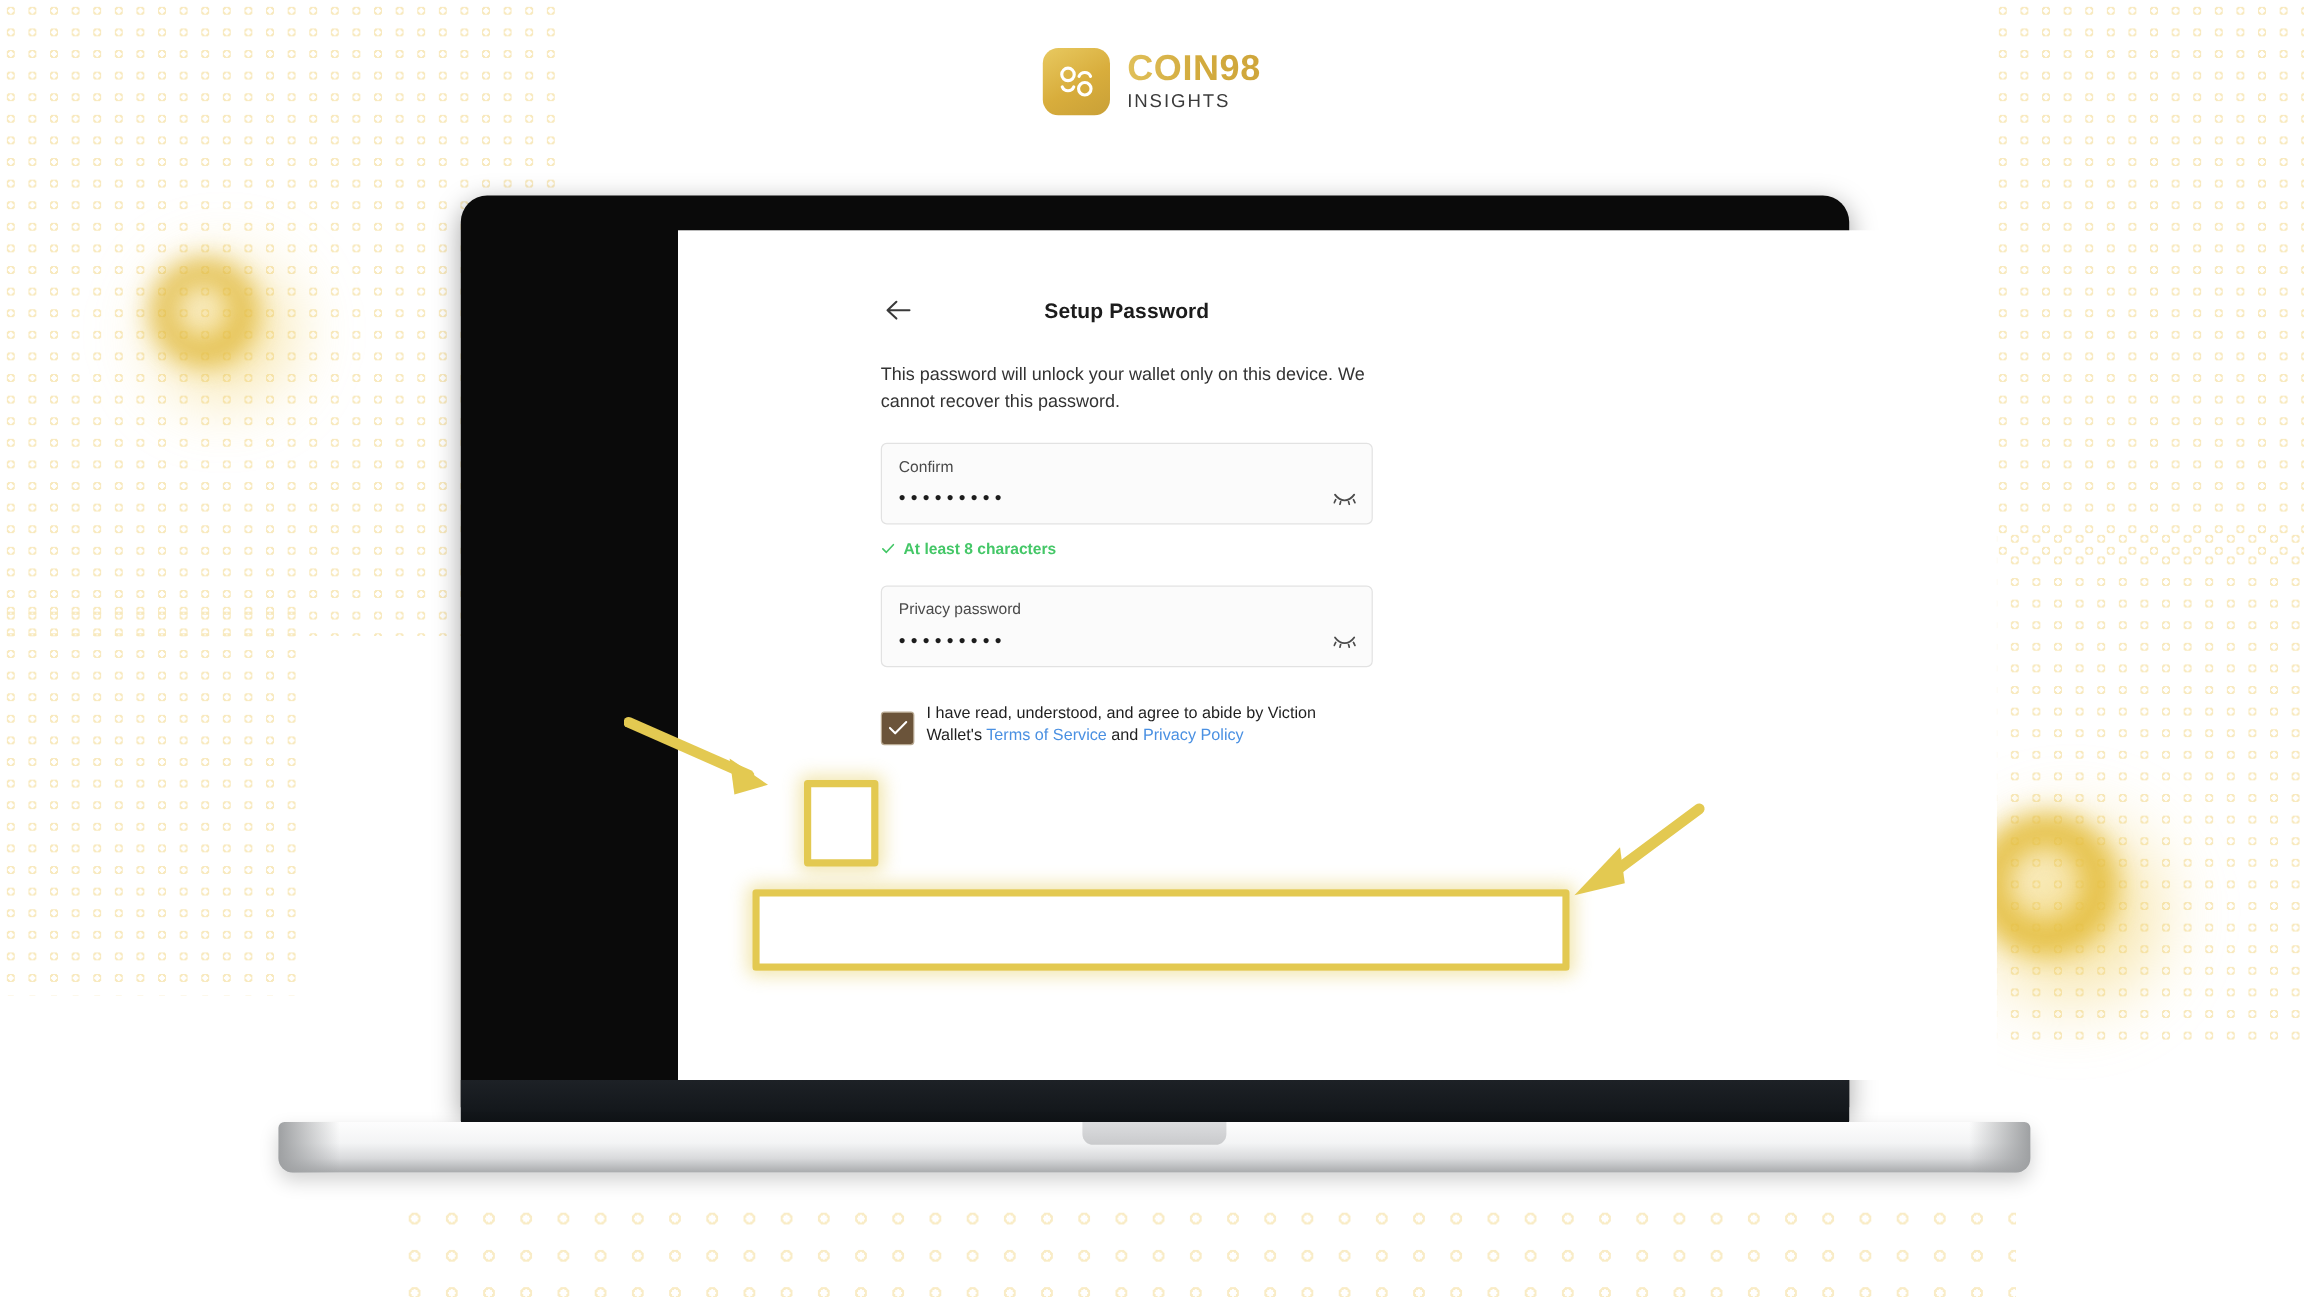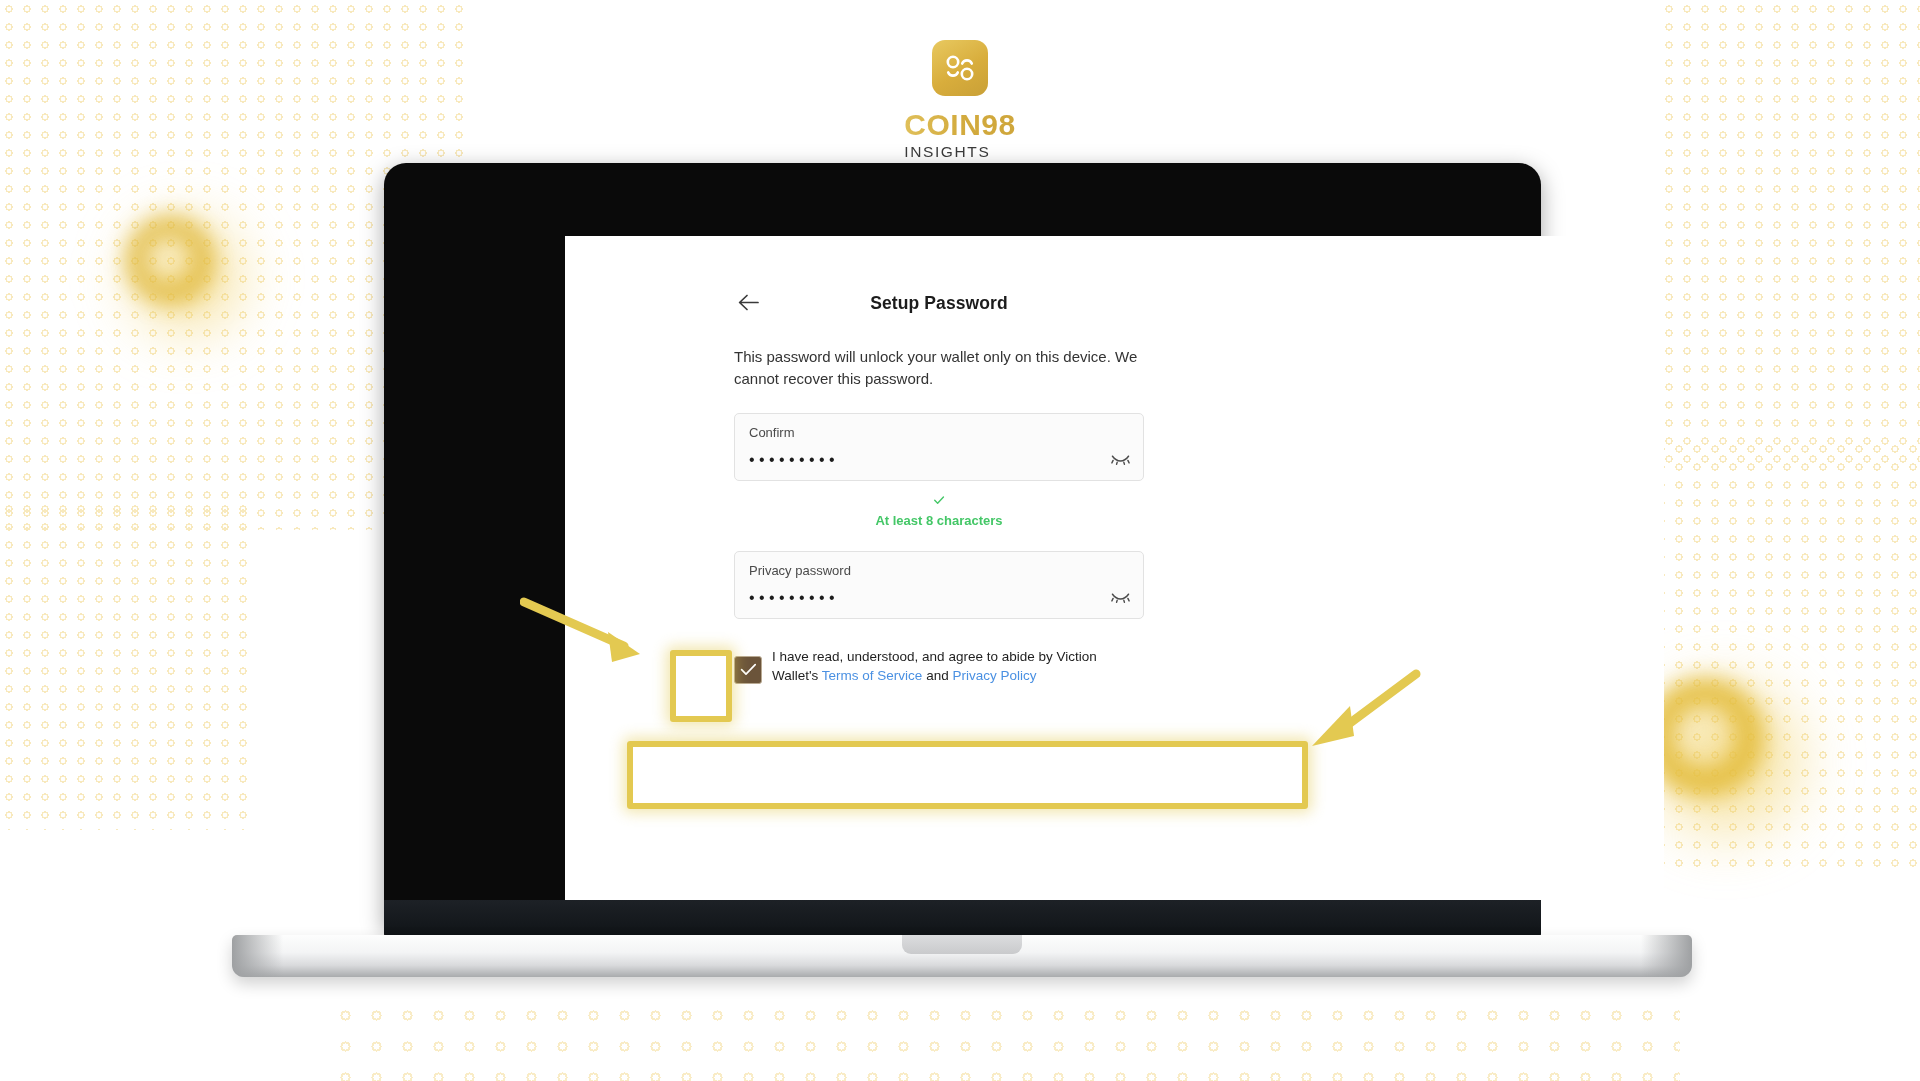--- a/index.html
+++ b/index.html
@@ -79,21 +79,20 @@
   }
 
   
   #logo-block {
     position: absolute;
     left: 0; right: 0; top: 40px;
     display: flex;
     justify-content: center;
     align-items: center;
     gap: 14px;
-    flex-direction: column;
   }
   #logo-mark {
     width: 56px; height: 56px;
     border-radius: 13px;
     background: linear-gradient(150deg, #e8c960 0%, #d8ad3c 55%, #c9a037 100%);
     display: flex; align-items: center; justify-content: center;
   }
   #logo-text-block { line-height: 1; }
   #logo-word {
     font-size: 30px;
@@ -123,21 +122,20 @@
     background: #0a0a0a;
     border-radius: 22px 22px 8px 8px;
     box-shadow: 0 6px 22px rgba(0,0,0,.35);
   }
   #laptop-screen {
     position: absolute;
     left: 181px; top: 29px;
     width: 1099px; height: 708px;
     background: #ffffff;
     overflow: hidden;
-    margin-top: 44px;
   }
   #laptop-hinge {
     position: absolute;
     left: 152px; top: 737px;
     width: 1157px; height: 41px;
     background: linear-gradient(180deg, #1d2126 0%, #14181c 60%, #0d1013 100%);
     border-radius: 0 0 7px 7px;
   }
   #laptop-base {
     position: absolute;
@@ -236,21 +234,20 @@
   }
 
   #validation-row {
     margin-top: 13px;
     display: flex;
     align-items: center;
     gap: 7px;
     font-size: 13px;
     color: #44c767;
     font-weight: 600;
-    flex-direction: column;
   }
   #validation-check { width: 12px; height: 12px; display: block; }
 
   #terms-row {
     margin-top: 26px;
     display: flex;
     align-items: center;
     gap: 10px;
     position: relative;
   }

